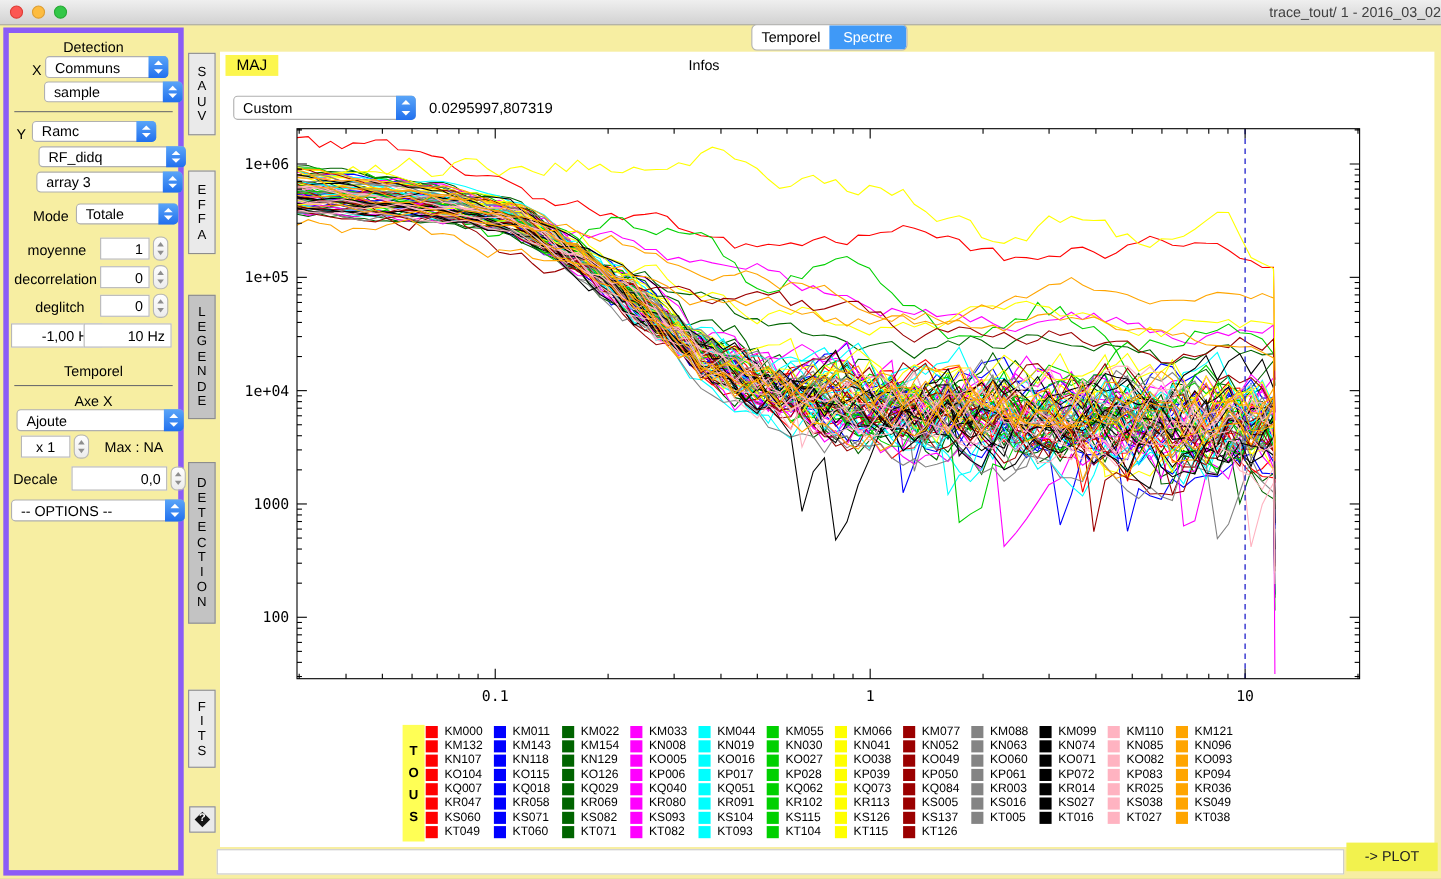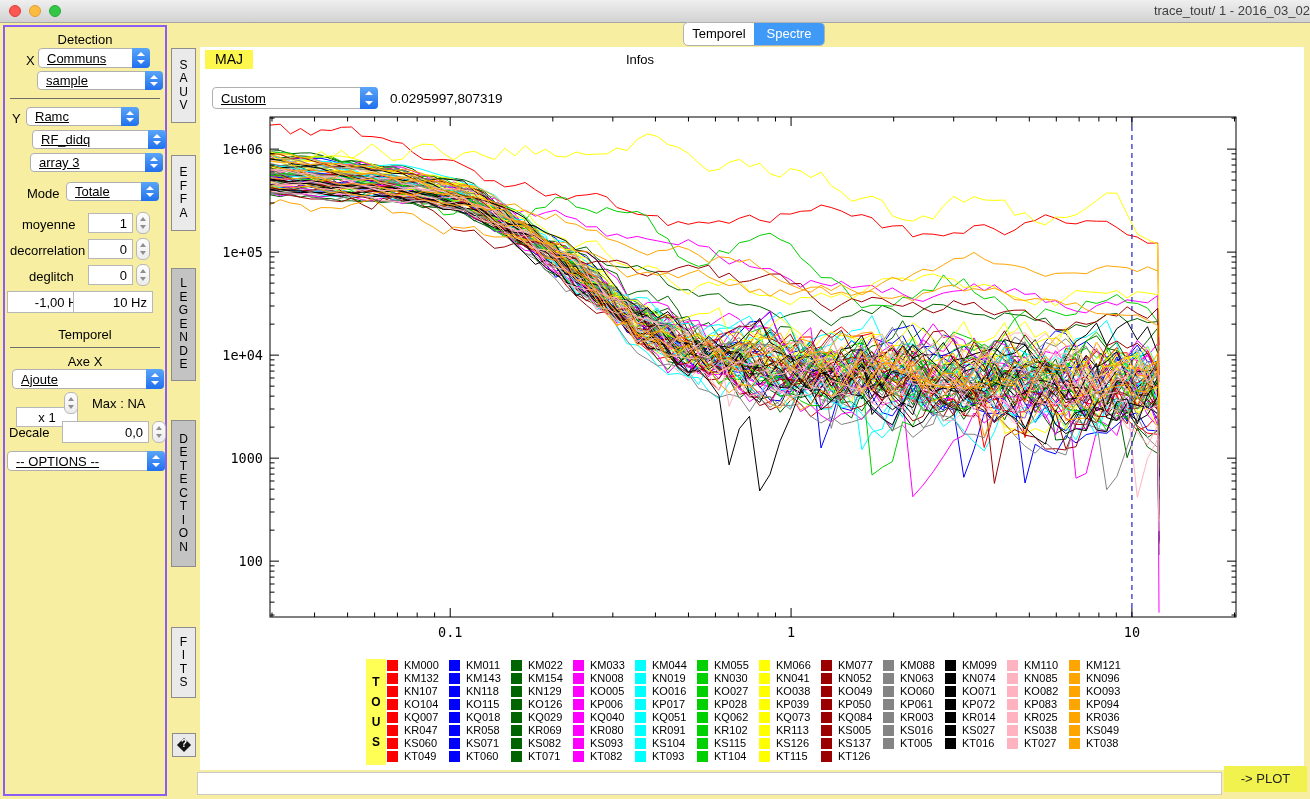--- a/index.html
+++ b/index.html
@@ -8,27 +8,27 @@
   
   .titlebar{position:absolute;left:0;top:0;right:0;height:22px;
             background:linear-gradient(#efefef,#d2d2d2);border-bottom:1px solid #a6a6a6;}
   .title{text-align:right;font-size:13px;color:#3f3f3f;line-height:22px;}
   .traffic{position:absolute;top:5px;width:12px;height:12px;border-radius:50%;box-sizing:border-box;}
   .t-red{left:9px;background:#fc5753;border:1px solid #df3e38;}
   .t-yellow{left:29px;background:#fdbc40;border:1px solid #de9f34;}
   .t-green{left:49px;background:#33c748;border:1px solid #27aa35;}
   
   .panel{position:absolute;left:3px;top:25px;width:164px;height:771px;background:#f7eea2;
-         border:2px solid #8b5cf6;box-sizing:border-box;font-size:13px;color:#000;}
+         border:5px solid #8b5cf6;box-sizing:border-box;font-size:13px;color:#000;}
   .ctitle{position:absolute;left:0;width:100%;text-align:center;font-size:13px;}
   .lbl{position:absolute;font-size:13px;white-space:nowrap;}
   .sep{position:absolute;left:5px;right:5px;height:1px;background:#6e6e6e;}
   .popup{position:absolute;background:#fff;border:1px solid #b0b0b0;border-radius:4px;box-sizing:border-box;}
   .popup .pt{position:absolute;left:8px;right:19px;top:0;bottom:0;display:flex;align-items:center;
-             font-size:13px;white-space:nowrap;overflow:hidden;text-decoration:underline;}
+             font-size:13px;white-space:nowrap;overflow:hidden;}
   .popup .cap{position:absolute;top:-1px;bottom:-1px;right:-1px;width:18px;
               background:linear-gradient(#5aa5f8,#2170ee);border-radius:0 4px 4px 0;}
   .popup .cap::before{content:"";position:absolute;left:5px;top:4px;
               border-left:4px solid transparent;border-right:4px solid transparent;border-bottom:4px solid #fff;}
   .popup .cap::after{content:"";position:absolute;left:5px;bottom:4px;
               border-left:4px solid transparent;border-right:4px solid transparent;border-top:4px solid #fff;}
   .field{position:absolute;background:#fff;border:1px solid #b7b7b7;box-sizing:border-box;font-size:13px;
          display:flex;align-items:center;justify-content:flex-end;padding-right:5px;white-space:nowrap;}
   .field.center{justify-content:center;padding-right:0;}
   .stepper{position:absolute;width:14px;height:22px;background:linear-gradient(#fefefe,#ececec);
@@ -136,21 +136,21 @@
 
     <div class="ctitle" style="top:300px">Temporel</div>
     <div class="sep" style="top:320px"></div>
     <div class="ctitle" style="top:327px">Axe X</div>
 
     <div class="popup" style="left:7px;top:342px;width:152px;height:20px">
       <span class="pt">Ajoute</span>
         <span class="cap"></span>
     </div>
 
-    <div class="field center" style="left:11px;top:380px;width:62px;height:20px">x 1</div>
+    <div class="field center" style="left:11px;top:366px;width:45px;height:20px">x 1</div>
     <div class="stepper" style="left:59px;top:365px"></div>
     <div class="lbl" style="left:87px;top:369px">Max : NA</div>
 
     <div class="lbl" style="left:4px;top:398px">Decale</div>
     <div class="field" style="left:57px;top:394px;width:87px;height:22px">0,0</div>
     <div class="stepper" style="left:147px;top:394px"></div>
 
     <div class="popup" style="left:2px;top:424px;width:158px;height:20px">
       <span class="pt">-- OPTIONS --</span>
         <span class="cap"></span>

